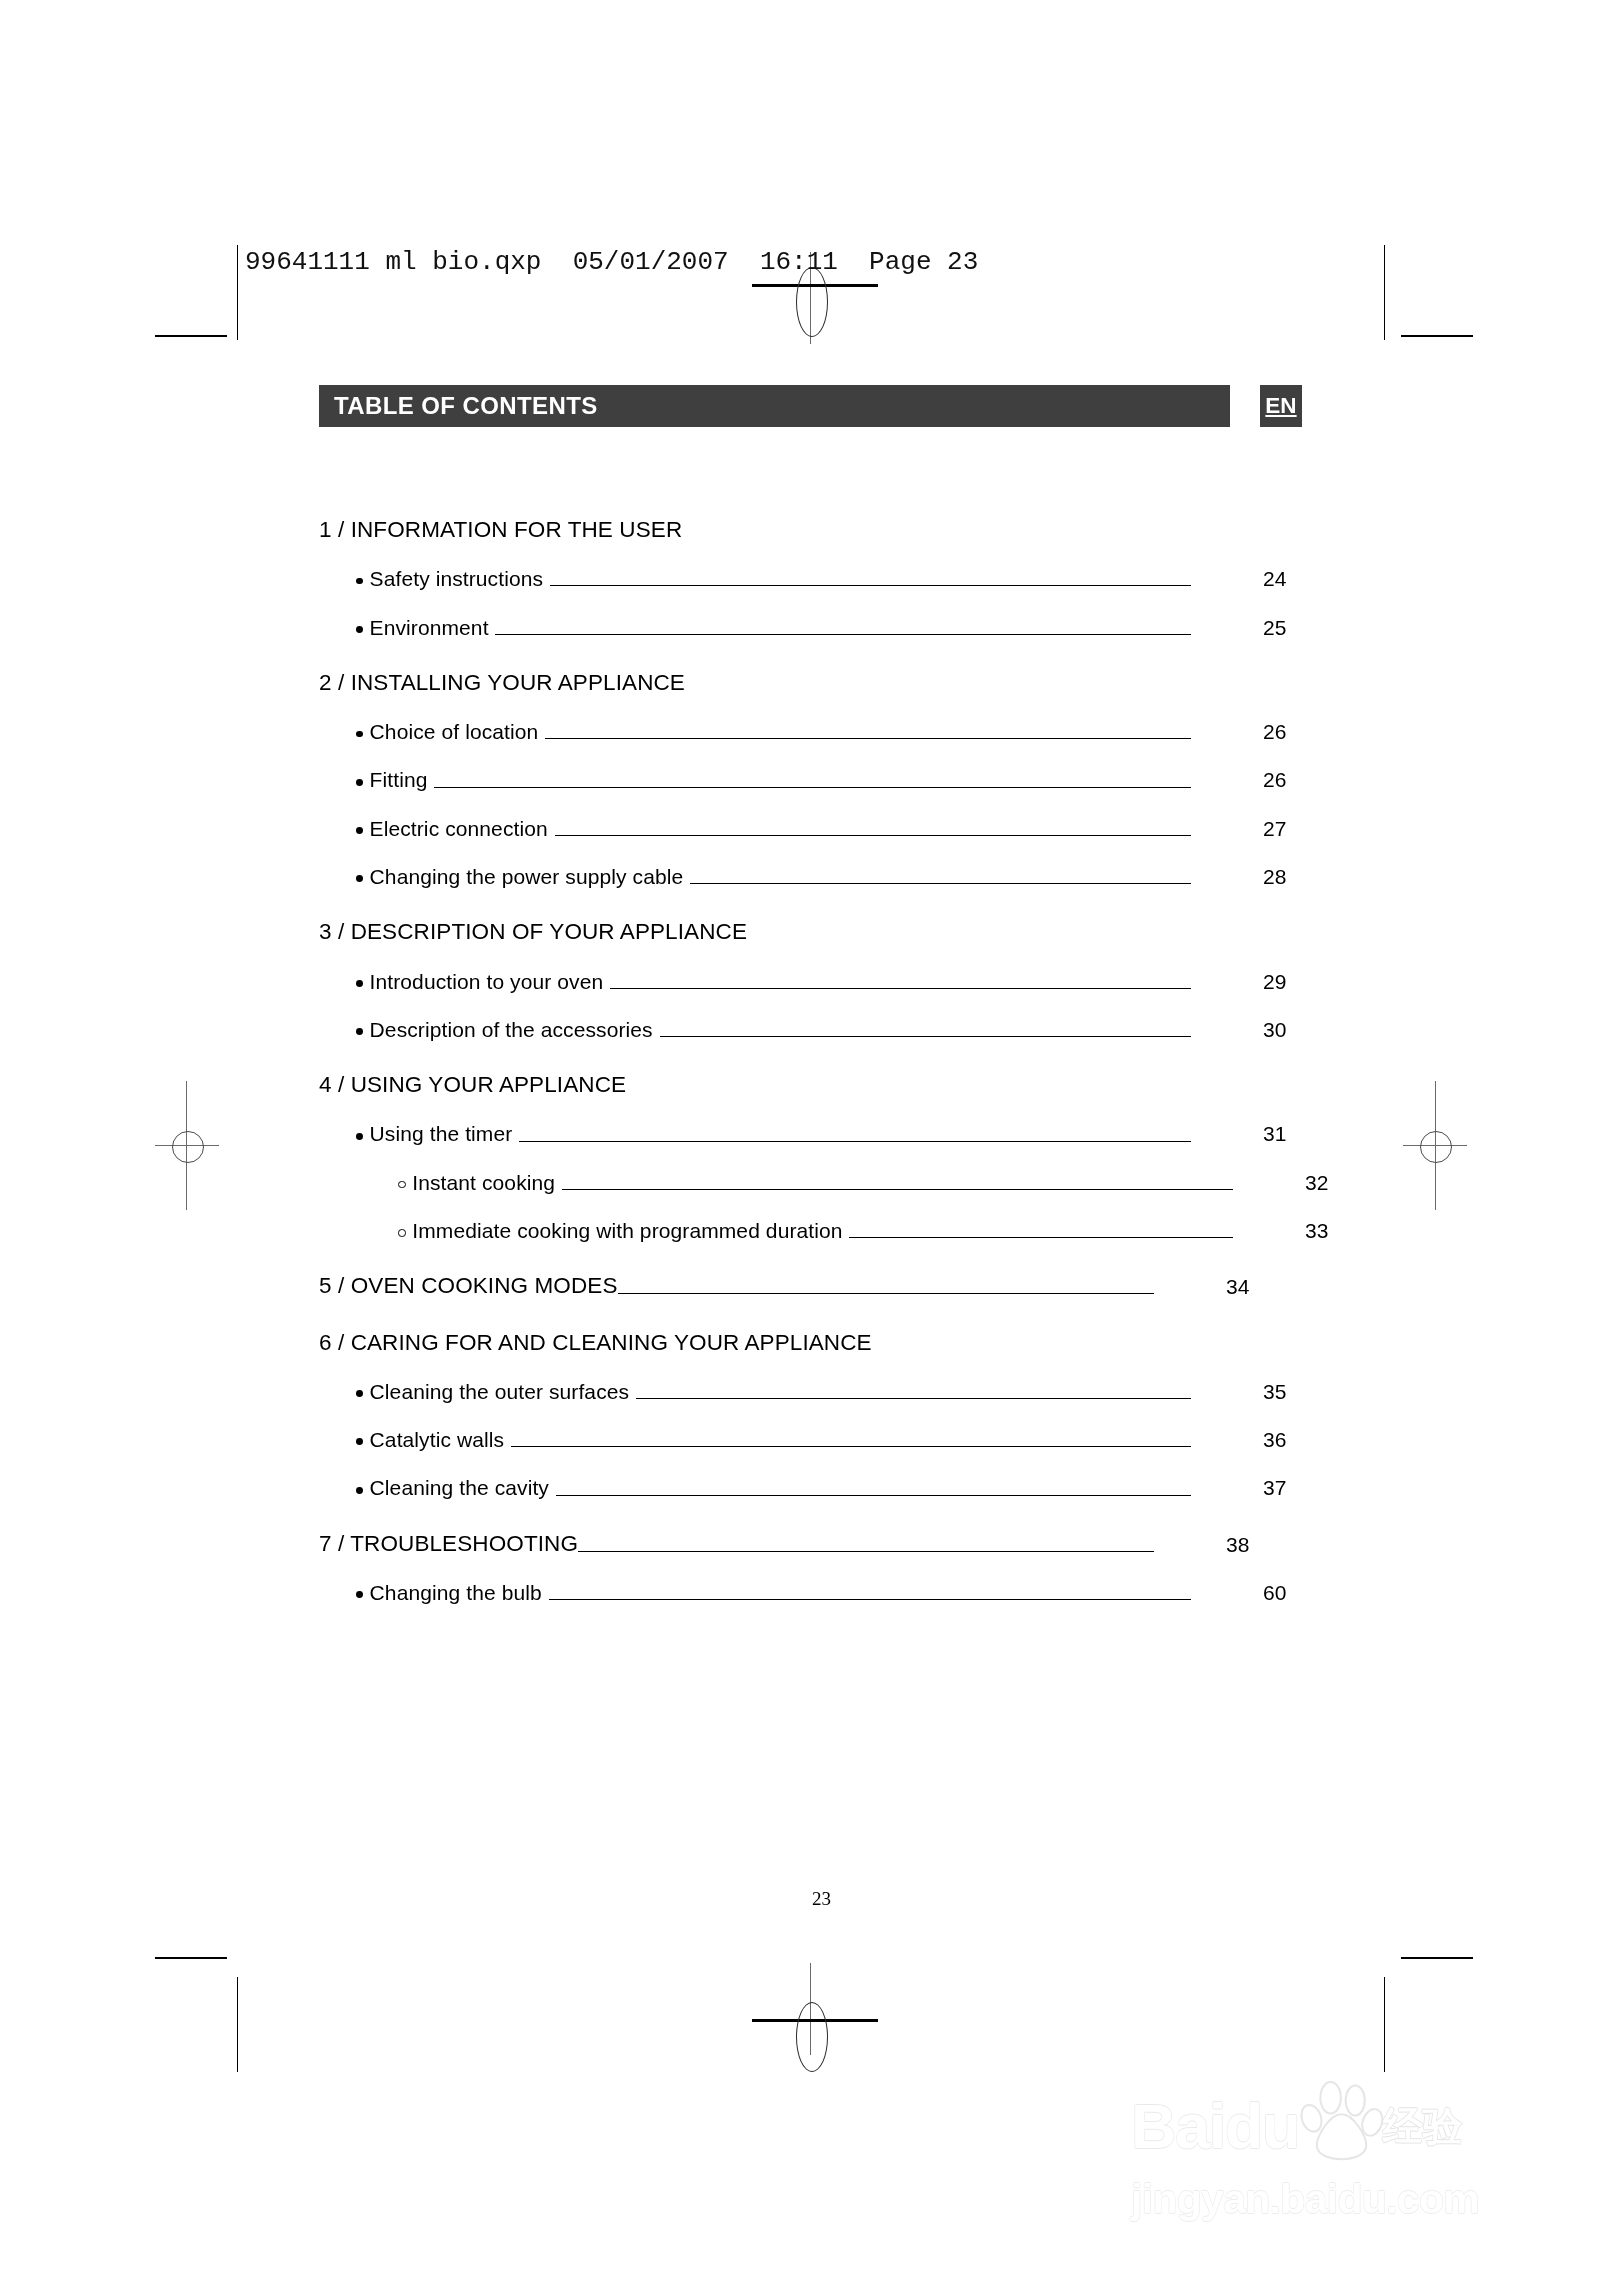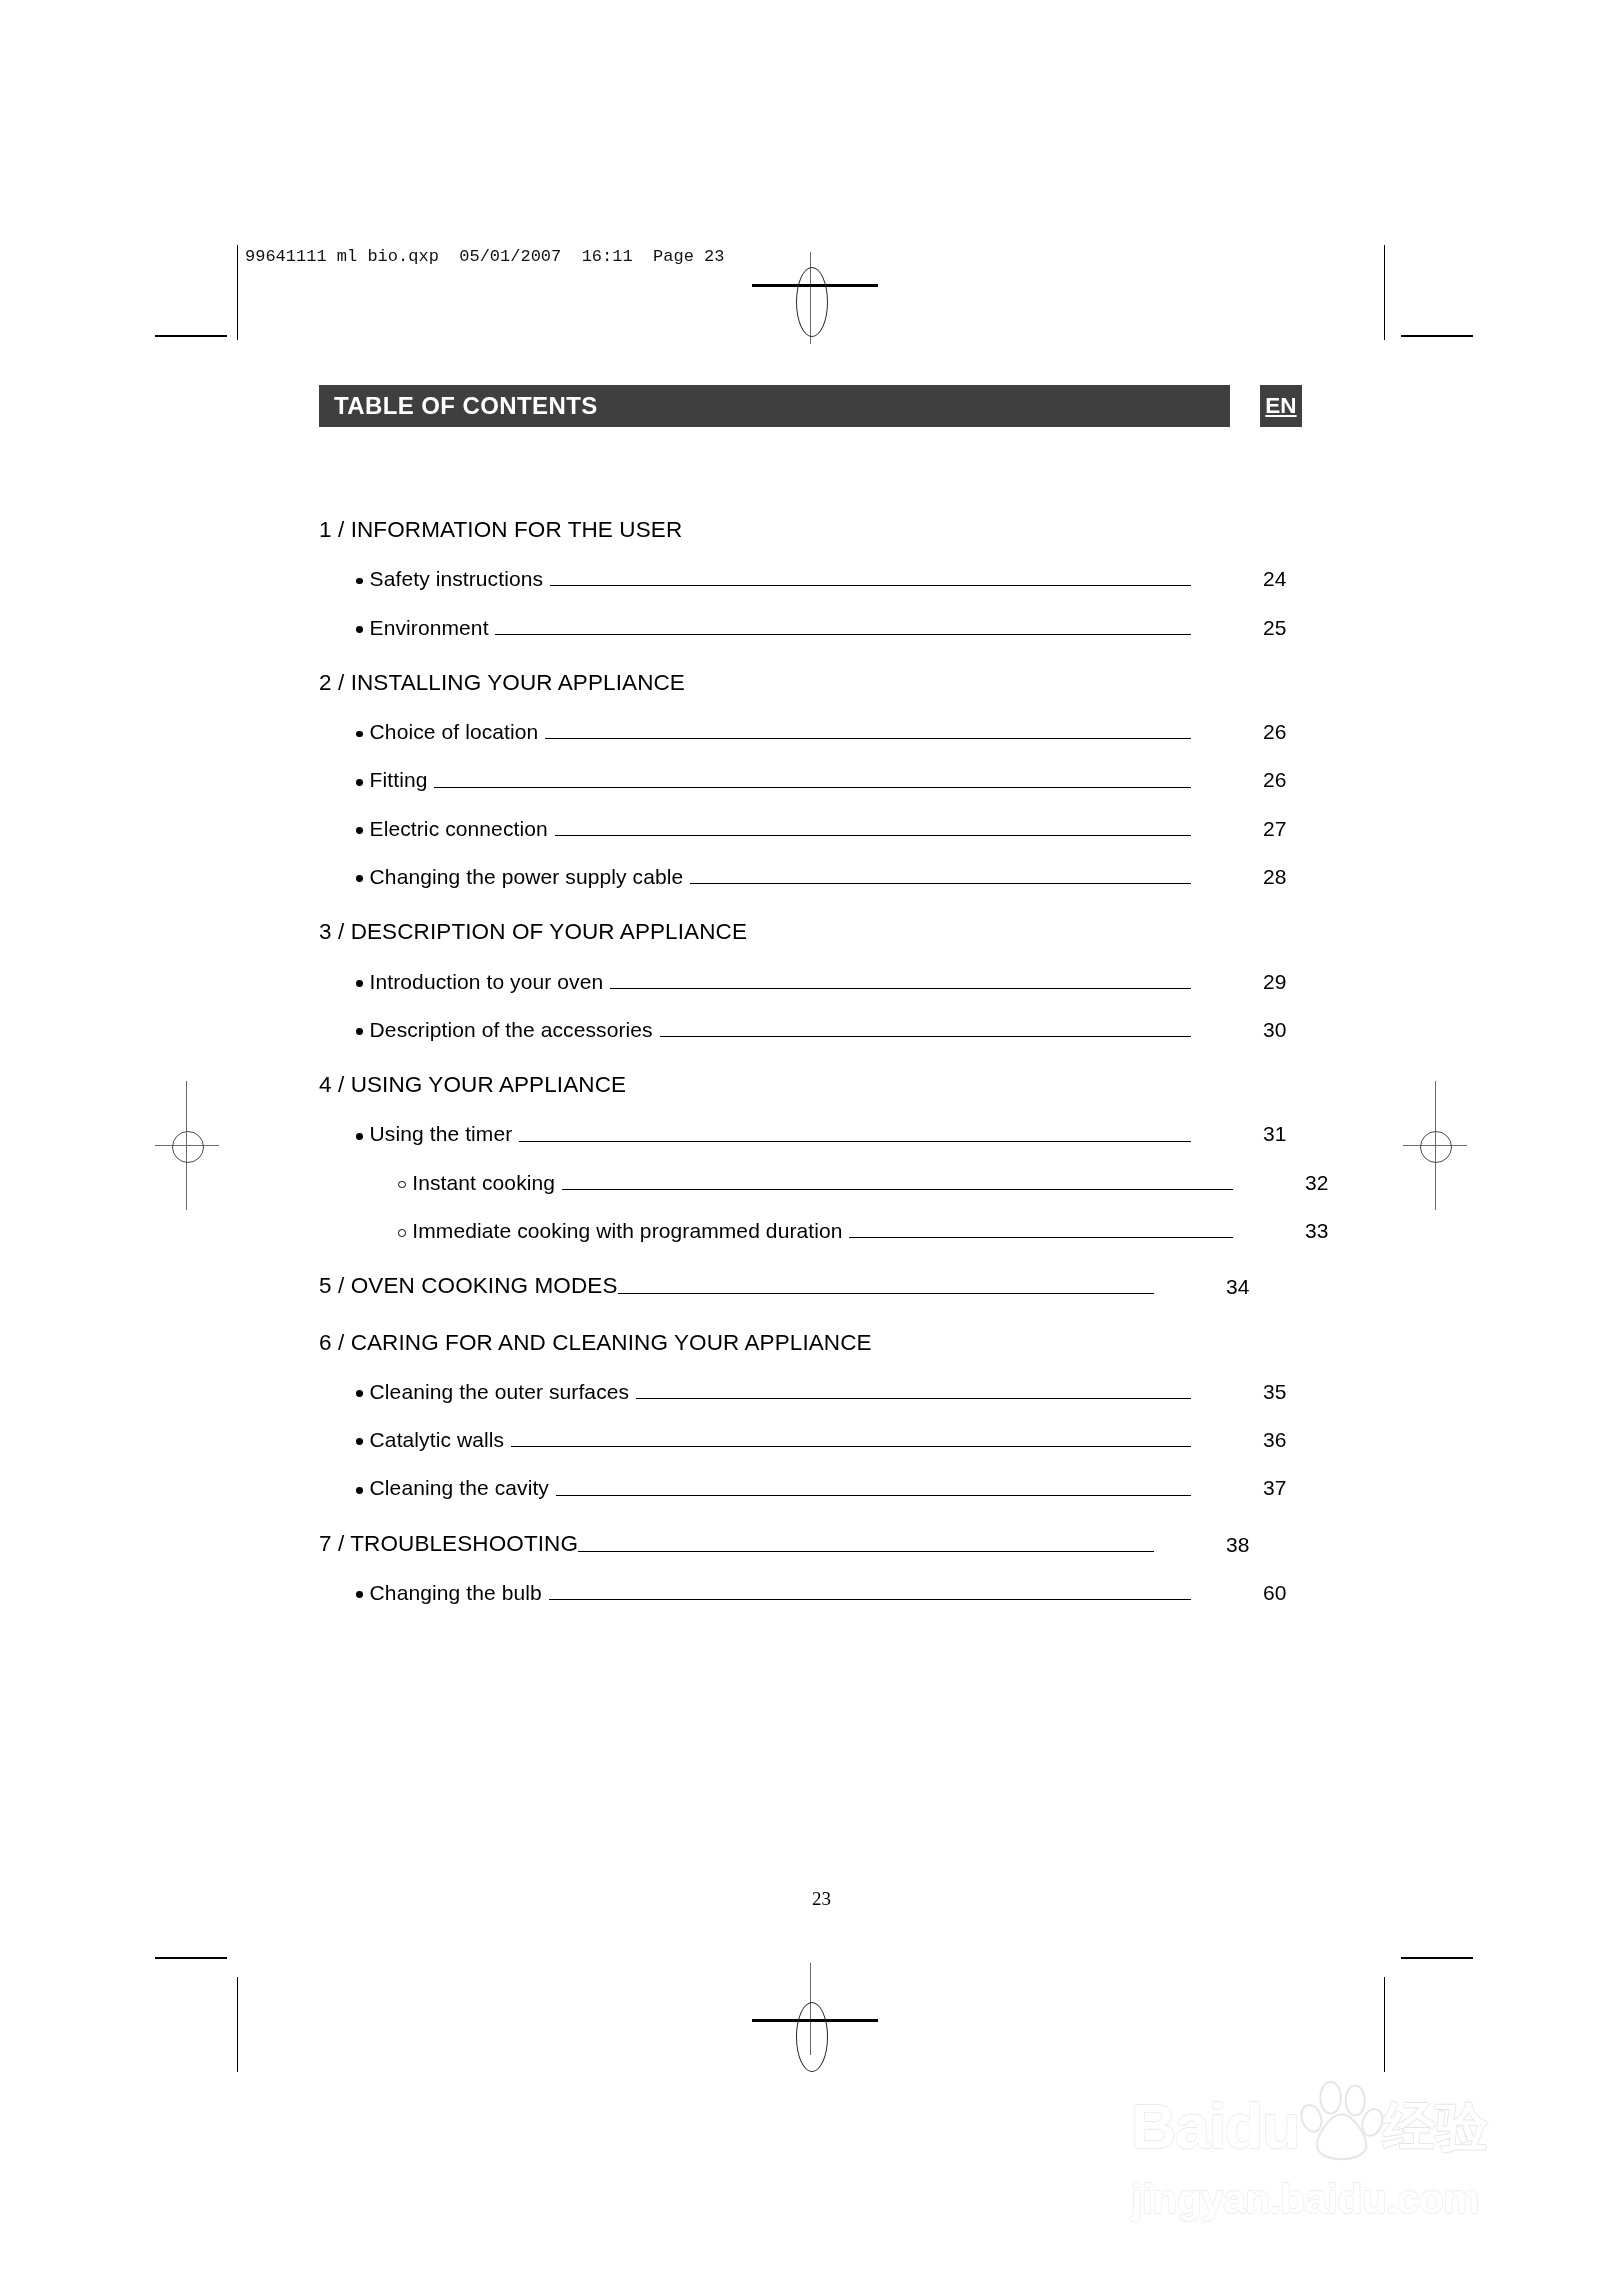--- a/index.html
+++ b/index.html
@@ -49,21 +49,21 @@
     border-radius: 50%;
     background: transparent;
   }
 
   
   .slug {
     position: absolute;
     left: 245px;
     top: 247px;
     font-family: "Liberation Mono", "DejaVu Sans Mono", monospace;
-    font-size: 17px;
+    font-size: 26px;
     letter-spacing: 0px;
     color: #111111;
     white-space: pre;
   }
 
   
   .header-bar {
     position: absolute;
     left: 319px;
     top: 385px;
@@ -222,21 +222,21 @@
     font-weight: bold;
     color: #ffffff;
     text-shadow:
       0.7px 0 0 #eaeaea, -0.7px 0 0 #eaeaea,
       0 0.7px 0 #eaeaea, 0 -0.7px 0 #eaeaea;
     font-family: "Liberation Sans", sans-serif;
     line-height: 1;
     letter-spacing: -1.4px;
   }
   .wm-cn {
-    font-size: 53px;
+    font-size: 40px;
     font-weight: bold;
     color: #ffffff;
     text-shadow:
       0.7px 0 0 #e4e4e4, -0.7px 0 0 #e4e4e4,
       0 0.7px 0 #e4e4e4, 0 -0.7px 0 #e4e4e4;
     font-family: "DejaVu Sans", sans-serif;
     line-height: 1;
     margin-left: 2.7px;
   }
   .wm-url {

